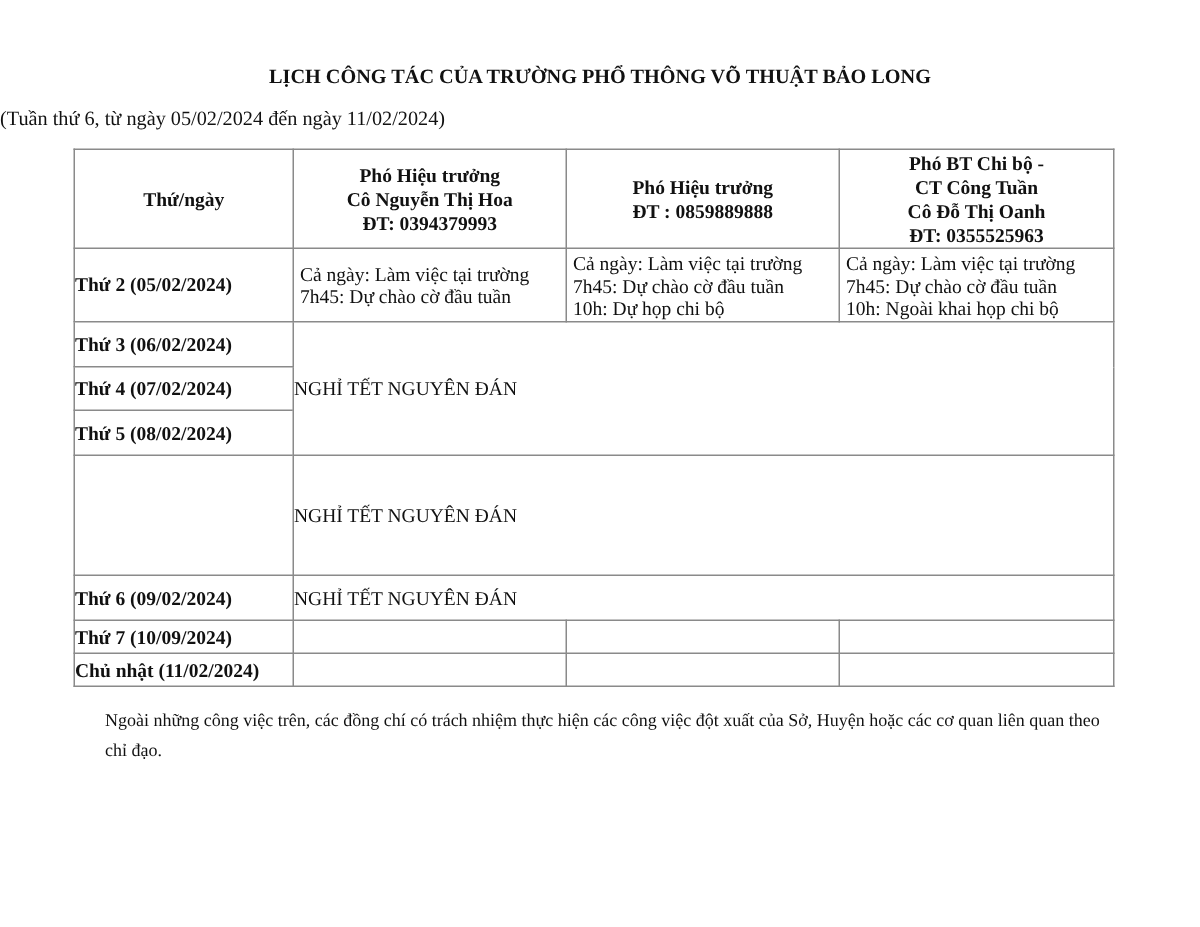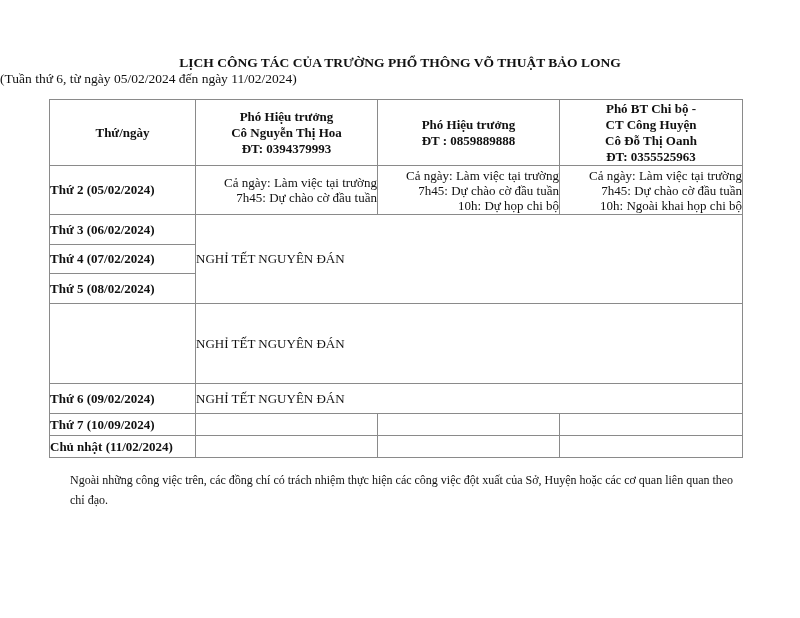--- a/index.html
+++ b/index.html
@@ -11,21 +11,21 @@
       width: 800px;
       height: 618px;
       position: relative;
       font-family: "Liberation Serif", "DejaVu Serif", serif;
       color: #111111;
       overflow: hidden;
     }
     .title {
       position: absolute;
       left: 0;
-      top: 55px;
+      top: 43px;
       width: 800px;
       text-align: center;
       font-weight: bold;
       font-size: 13.5px;
       line-height: 15px;
     }
     .subtitle {
       position: absolute;
       left: 0;
       top: 71px;
@@ -57,21 +57,21 @@
       text-align: left;
       white-space: nowrap;
     }
     .task {
       text-align: left;
       padding-left: 4px !important;
       line-height: 15px;
       white-space: nowrap;
       overflow: hidden;
     }
-    .task div { display: block; text-align: right; }
+    .task div { display: block; }
     .holiday {
       font-weight: normal;
     }
     .footer-note {
       position: absolute;
       left: 70px;
       top: 470px;
       width: 680px;
       font-size: 12px;
       line-height: 20px;
@@ -100,21 +100,21 @@
       <span class="hdr-line">Phó Hiệu trưởng</span>
       <span class="hdr-line">Cô Nguyễn Thị Hoa</span>
       <span class="hdr-line">ĐT: 0394379993</span>
     </th>
     <th>
       <span class="hdr-line">Phó Hiệu trưởng</span>
       <span class="hdr-line">ĐT : 0859889888</span>
     </th>
     <th>
       <span class="hdr-line">Phó BT Chi bộ -</span>
-      <span class="hdr-line">CT Công Huyện</span>
+      <span class="hdr-line">CT Công Tuần</span>
       <span class="hdr-line">Cô Đỗ Thị Oanh</span>
       <span class="hdr-line">ĐT: 0355525963</span>
     </th>
   </tr>
 
   <tr style="height:49px">
     <td class="daycell">Thứ 2 (05/02/2024)</td>
     <td class="task">
       <div>Cả ngày: Làm việc tại trường</div>
       <div>7h45: Dự chào cờ đầu tuần</div>

